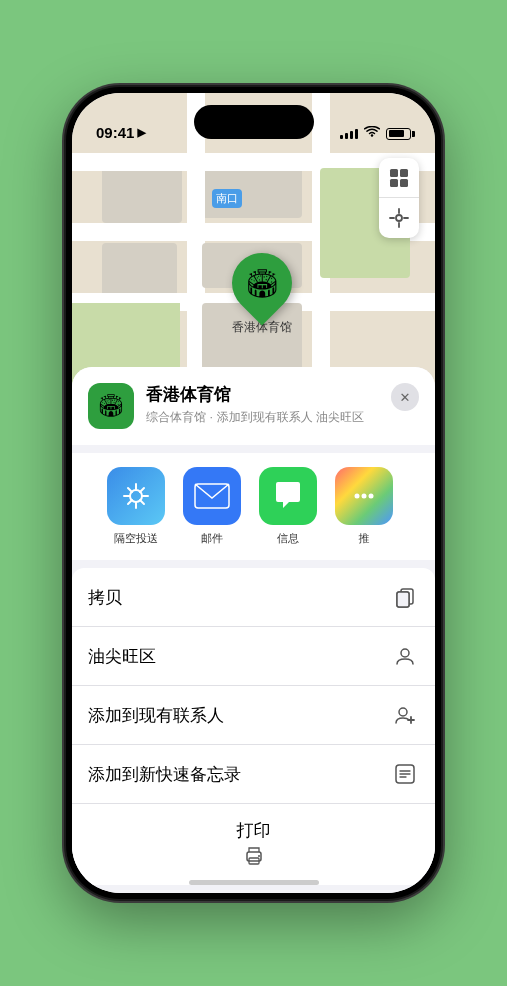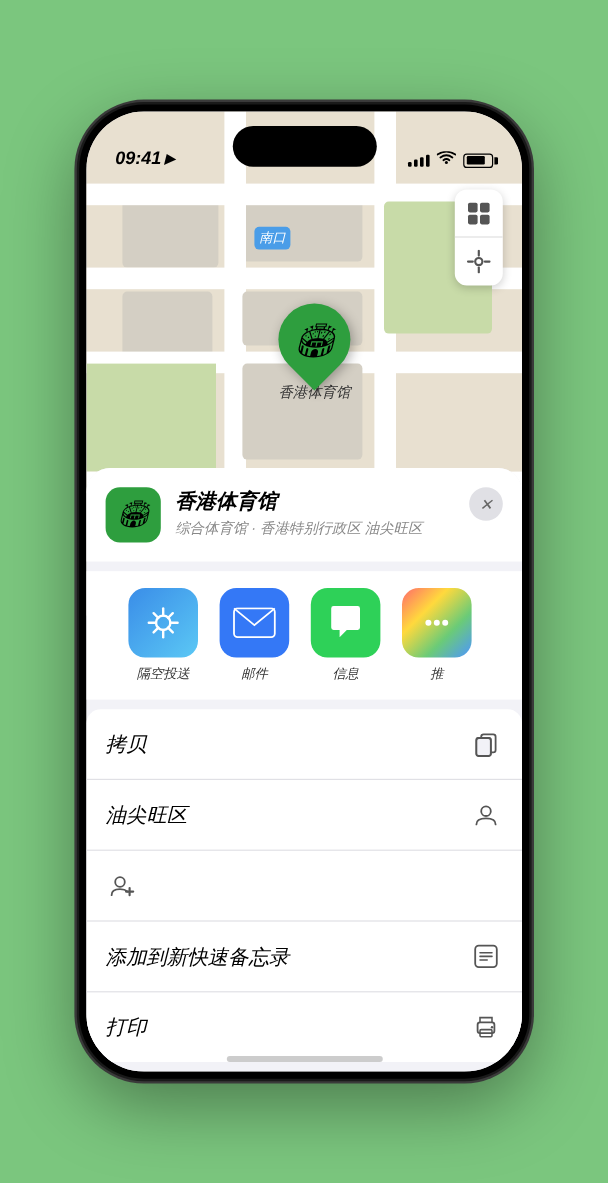--- a/index.html
+++ b/index.html
@@ -13,21 +13,20 @@
       font-family: -apple-system, 'PingFang SC', 'Helvetica Neue', sans-serif;
     }
     .phone-frame {
       width: 375px;
       height: 812px;
       background: #000;
       border-radius: 54px;
       position: relative;
       box-shadow: 0 0 0 2px #1a1a1a, 0 0 0 4px #3a3a3a, 0 20px 60px rgba(0,0,0,0.4);
       overflow: hidden;
-      font-style: italic;
     }
     .phone-screen {
       position: absolute;
       top: 6px; left: 6px; right: 6px; bottom: 6px;
       background: #e8e8e8;
       border-radius: 48px;
       overflow: hidden;
     }
     
     .dynamic-island {
@@ -330,20 +329,21 @@
     .action-item {
       display: flex;
       align-items: center;
       justify-content: space-between;
       padding: 15px 16px;
       border-bottom: 0.5px solid #e0e0e5;
       cursor: pointer;
     }
     .action-item:last-child {
       border-bottom: none;
+      flex-direction: column;
     }
     .action-label {
       font-size: 17px;
       color: #000000;
     }
     .action-icon {
       width: 28px;
       height: 28px;
       display: flex;
       align-items: center;
@@ -447,21 +447,21 @@
         </div>
       </div>
     </div>
 
     <div class="bottom-sheet">
 
       <div class="sheet-header">
         <div class="venue-icon">🏟</div>
         <div class="venue-info">
           <div class="venue-name">香港体育馆</div>
-          <div class="venue-subtitle">综合体育馆 · 香港特别行政区 油尖旺区</div>
+          <div class="venue-subtitle">综合体育馆 · 添加到现有联系人 油尖旺区</div>
         </div>
         <div class="close-btn">
           <span>✕</span>
         </div>
       </div>
 
       <div class="share-row">
 
         <div class="share-app">
           <div class="share-app-icon airdrop">
@@ -529,20 +529,21 @@
           <span class="action-label">油尖旺区</span>
           <div class="action-icon">
             <svg width="22" height="22" viewBox="0 0 22 22">
               <circle cx="11" cy="8" r="4" fill="none" stroke="#555" stroke-width="1.5"></circle>
               <path d="M3 19 Q3 14 11 14 Q19 14 19 19" fill="none" stroke="#555" stroke-width="1.5" stroke-linecap="round"></path>
             </svg>
           </div>
         </div>
 
         <div class="action-item">
+          <span class="action-label">添加到现有联系人</span>
           <div class="action-icon">
             <svg width="22" height="22" viewBox="0 0 22 22">
               <circle cx="9" cy="8" r="4" fill="none" stroke="#555" stroke-width="1.5"></circle>
               <path d="M2 19 Q2 14 9 14 Q13 14 15.5 16" fill="none" stroke="#555" stroke-width="1.5" stroke-linecap="round"></path>
               <line x1="17" y1="13" x2="17" y2="19" stroke="#555" stroke-width="1.8" stroke-linecap="round"></line>
               <line x1="14" y1="16" x2="20" y2="16" stroke="#555" stroke-width="1.8" stroke-linecap="round"></line>
             </svg>
           </div>
         </div>
 

